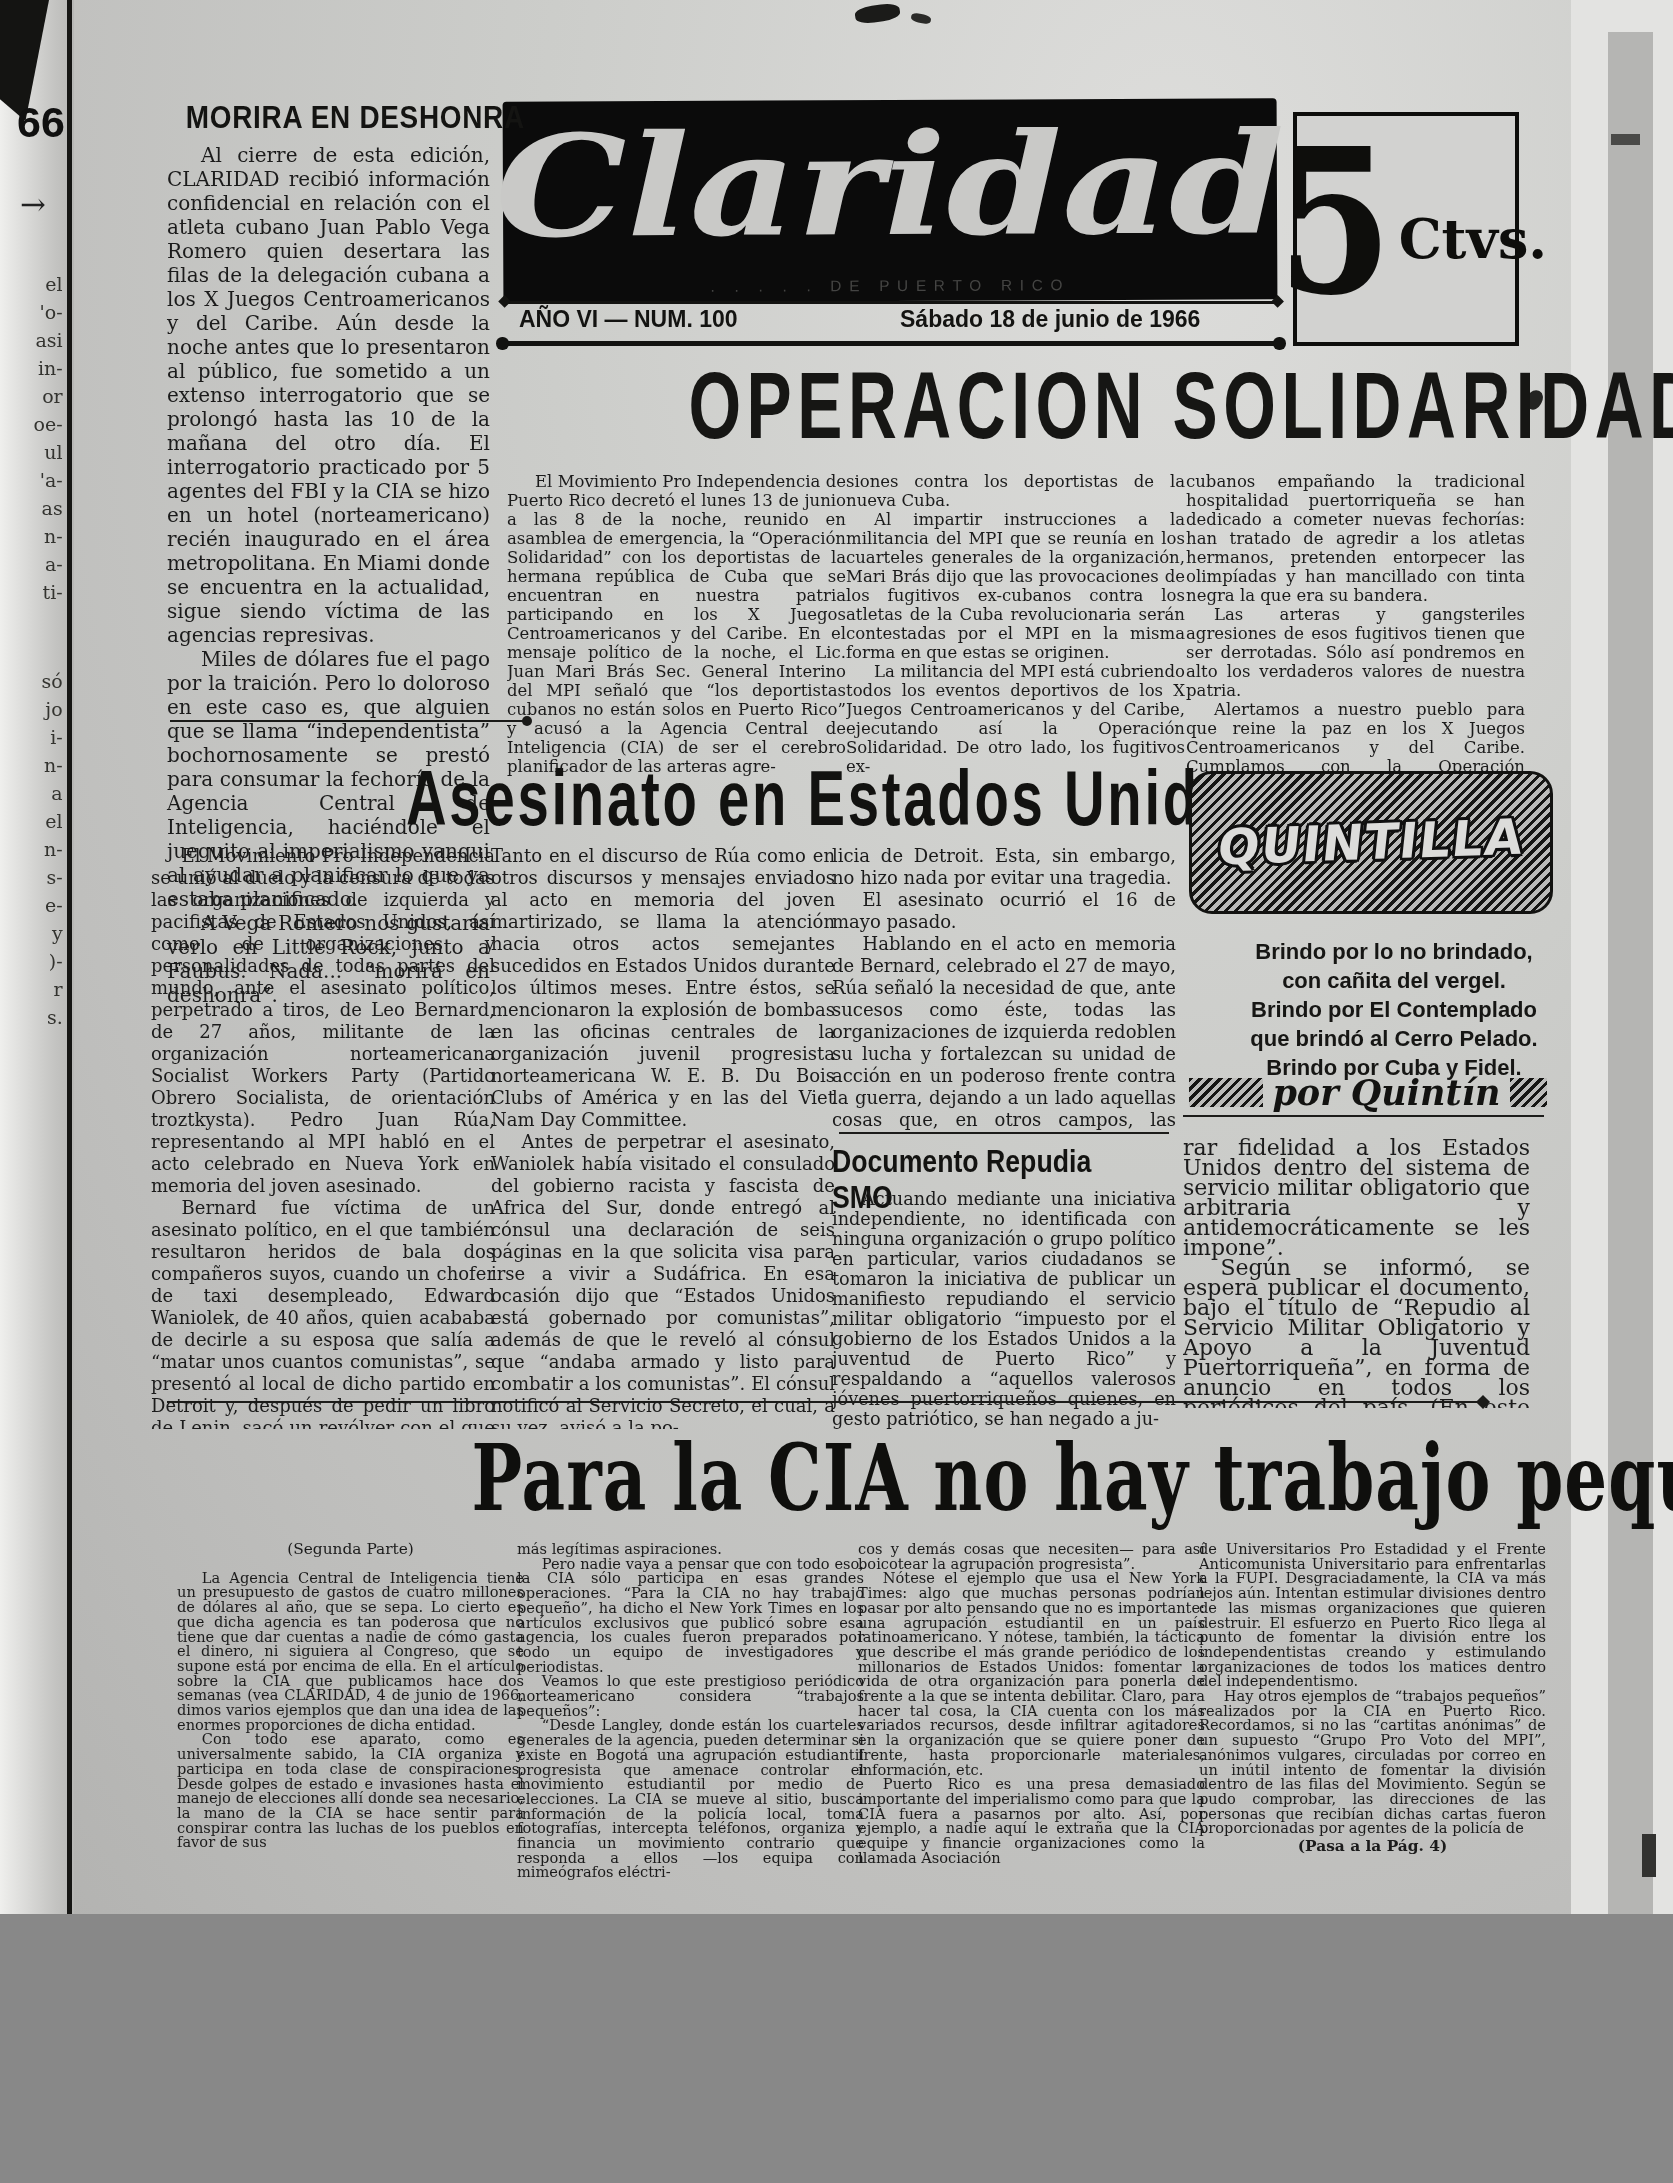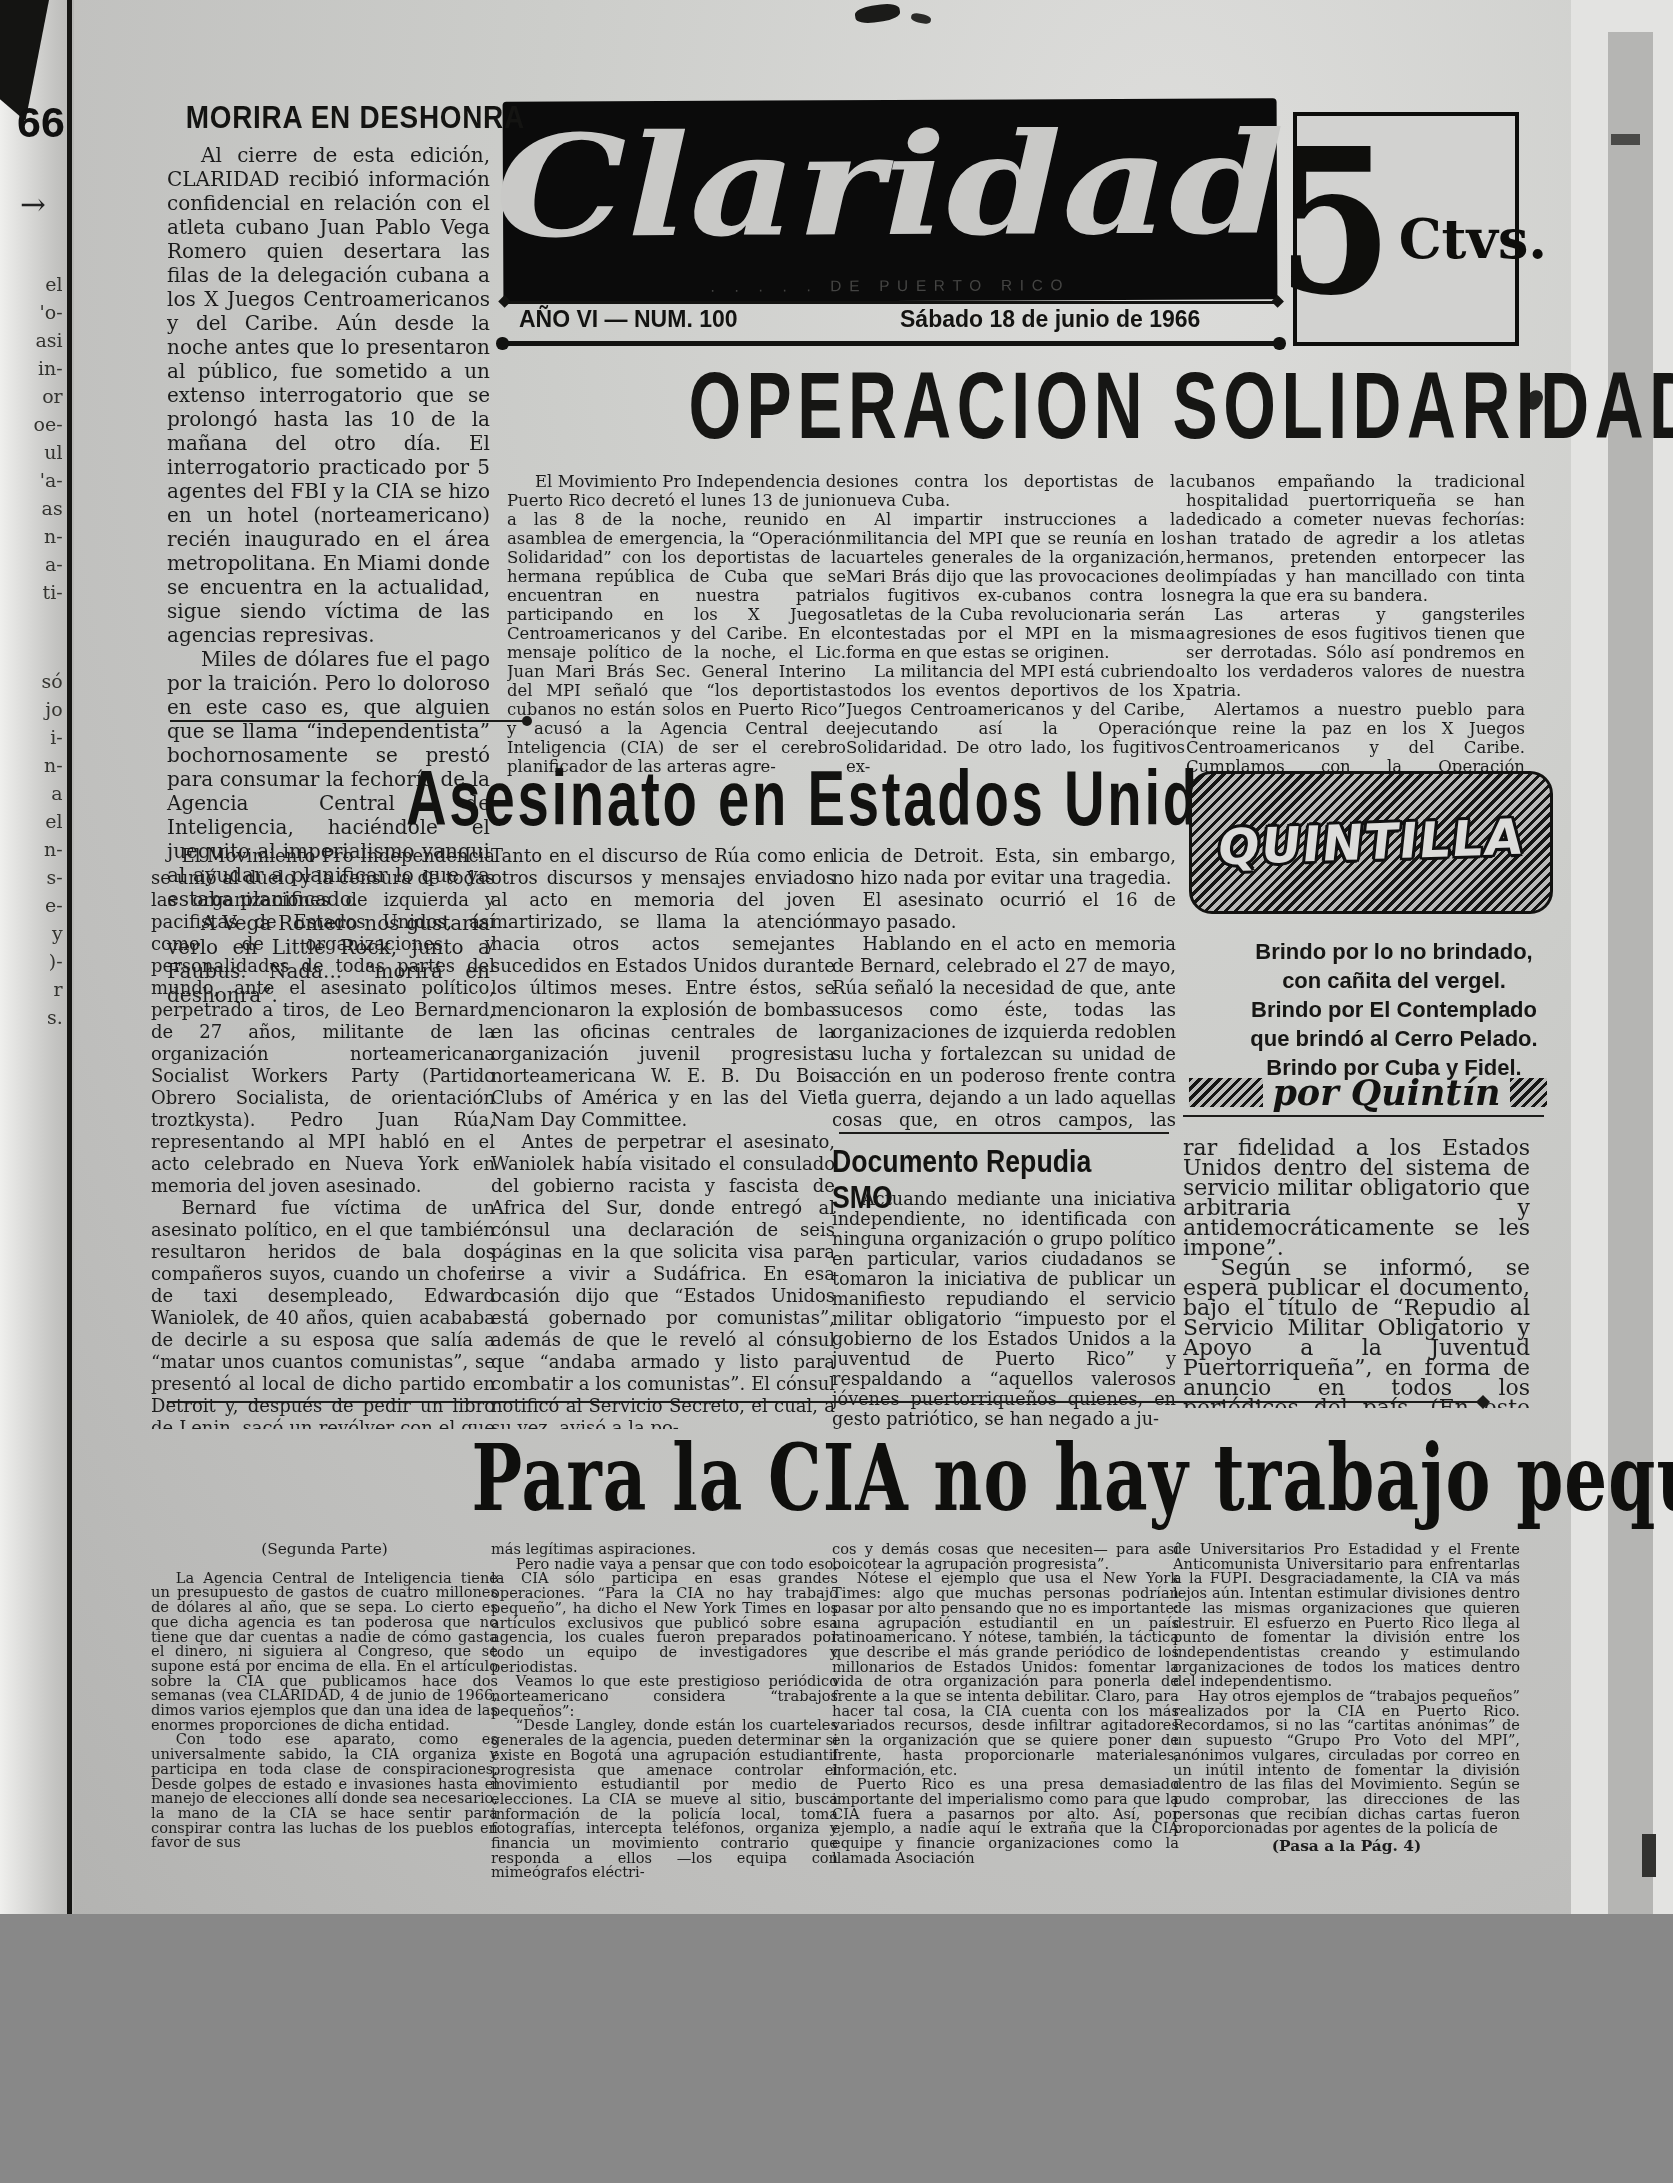--- a/index.html
+++ b/index.html
@@ -94,21 +94,21 @@
   .quin-name{font-family:"DejaVu Serif",serif;font-style:italic;font-weight:bold;font-size:35px;color:#131311;white-space:nowrap;text-align:right;}
   
   .cont-rule-top{left:1183px;top:1115px;width:361px;height:2.3px;background:#1c1c1a;}
   .cont-col{left:1183px;top:1138px;width:347px;height:270px;font-size:22px;line-height:20px;overflow:hidden;}
   .cia-toprule{left:167px;top:1401px;width:1318px;height:2.3px;background:#1b1b19;}
   .cia-toprule::after{content:"";position:absolute;right:-3.1px;top:-3.8px;width:10px;height:10px;background:#1b1b19;transform:rotate(45deg);}
   
   .cia-hl{left:230px;top:1425px;width:1175px;text-align:center;white-space:nowrap;}
   .cia-hl span{display:inline-block;font-family:"DejaVu Serif",serif;font-weight:bold;font-size:91px;
     letter-spacing:1.5px;transform:scaleX(0.74);transform-origin:center;color:#0f0f0d;}
-  .cia-col{top:1542px;width:347px;font-size:14.6px;line-height:14.7px;}
+  .cia-col{top:1542px;width:347px;font-size:14.6px;line-height:14.7px;margin-left:26px;}
   .cia-c1{left:151px;} .cia-c2{left:491px;} .cia-c3{left:832px;} .cia-c4{left:1173px;}
   .part-label{text-align:center;text-indent:0 !important;font-size:15.4px;margin-bottom:14px !important;}
   .pasa{text-align:center;font-weight:bold;margin-top:3.1px;font-size:15.4px;}
 </style>
 </head>
 <body>
 
 <div class="page">
 
   <div class="abs left-margin"></div>

